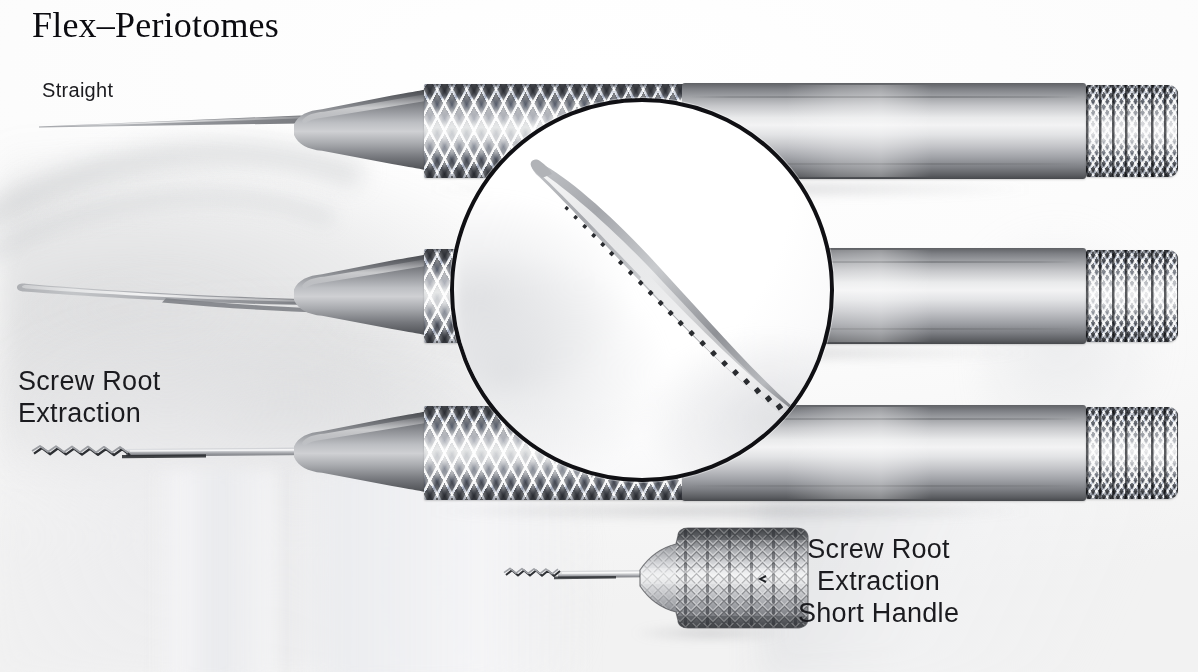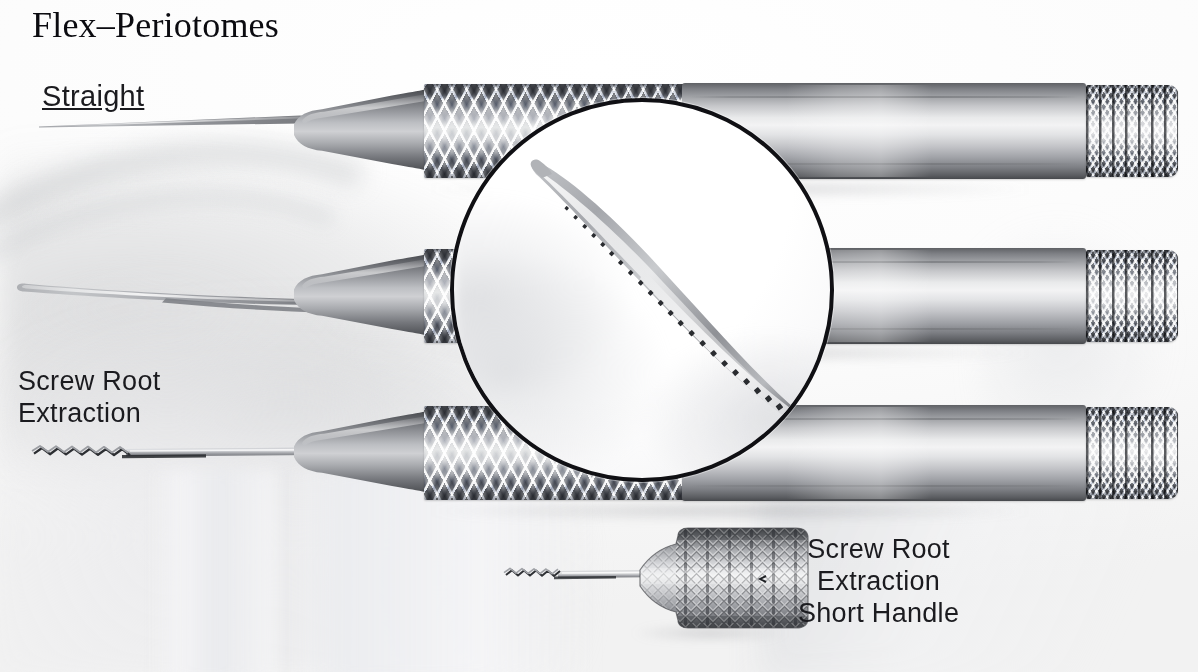--- a/index.html
+++ b/index.html
@@ -97,21 +97,21 @@
   
   .caption {
     position: absolute;
     color: #1b1b1f;
     font-family: "Liberation Sans", sans-serif;
     font-weight: 400;
     line-height: 1.18;
     white-space: pre-line;
     letter-spacing: 0.3px;
   }
-  .cap-straight { left: 42px; top: 79px;  font-size: 29px; text-decoration: underline; }
+  .cap-straight { left: 42px; top: 79px;  font-size: 20px; }
   .cap-curved   { left: 48px; top: 241px; font-size: 29px; }
   .cap-screw    { left: 18px; top: 366px; font-size: 27px; }
   .cap-short    { left: 798px; top: 534px; font-size: 27px; text-align: center; }
 
   
   .instrument { position: absolute; left: 0; width: 1198px; height: 0; }
 
   
   .handle-body {
     position: absolute;

